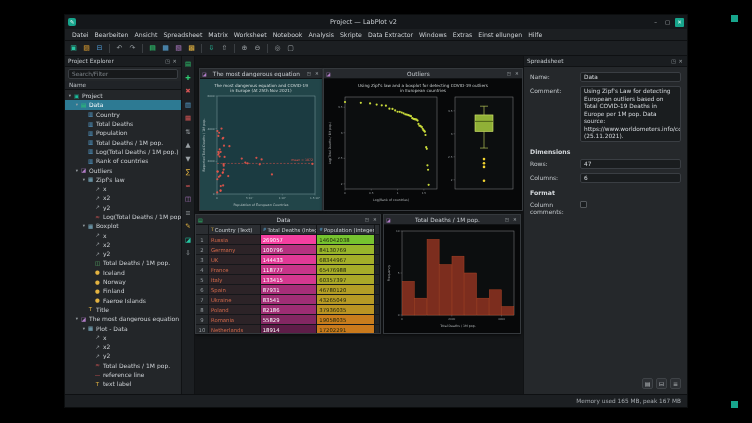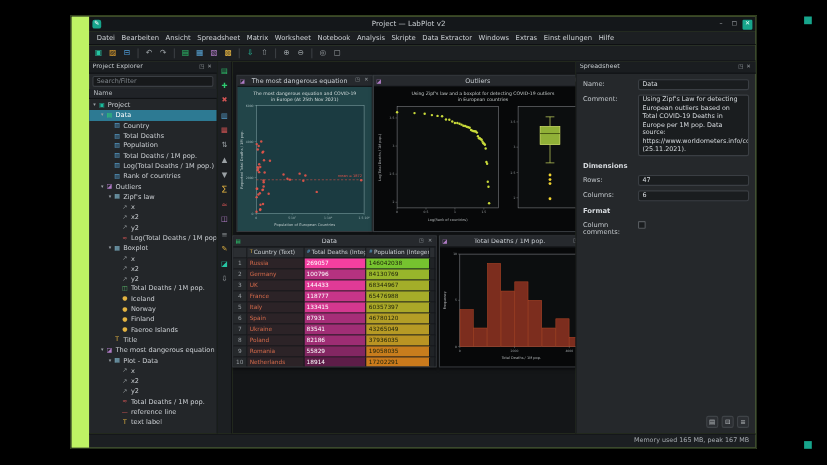--- a/index.html
+++ b/index.html
@@ -1,20 +1,20 @@
 <!DOCTYPE html>
 <html><head>
 <meta charset="utf-8">
 <style>
   * { margin:0; padding:0; box-sizing:border-box; }
   html,body { background:#000; }
   body { font-family:"DejaVu Sans","Liberation Sans",sans-serif; }
   .screen { position:relative; width:752px; height:423px; background:#000; overflow:hidden; }
   .window { position:absolute; left:64px; top:14px; width:624px; height:394px;
-            background:#bef264; border:1px solid #0b0d0e; display:flex; flex-direction:column;padding-left:16px; }
+            background:#c2410c; border:1px solid #0b0d0e; display:flex; flex-direction:column; }
   
   .titlebar { height:14px; background:#14171a; display:flex; align-items:center; padding:0 3px; gap:3px; flex:none; }
   .app-icon { width:8px; height:8px; background:#17a58c; border-radius:2px; color:#fff; font-size:5.5px;
               line-height:8px; text-align:center; flex:none; }
   .titlebar .title { flex:1; text-align:center; font-size:6.5px; color:#c9ced2; }
   .win-btn { width:9px; height:9px; font-size:5.5px; color:#b6bbbf; text-align:center; line-height:9px; flex:none; }
   .win-btn.close { background:#17a58c; color:#eafff9; border-radius:1px; }
   
   .menubar { height:12px; background:#1c1f22; display:flex; align-items:center; padding:0 4px;
              border-bottom:1px solid #0e1012; flex:none; }

